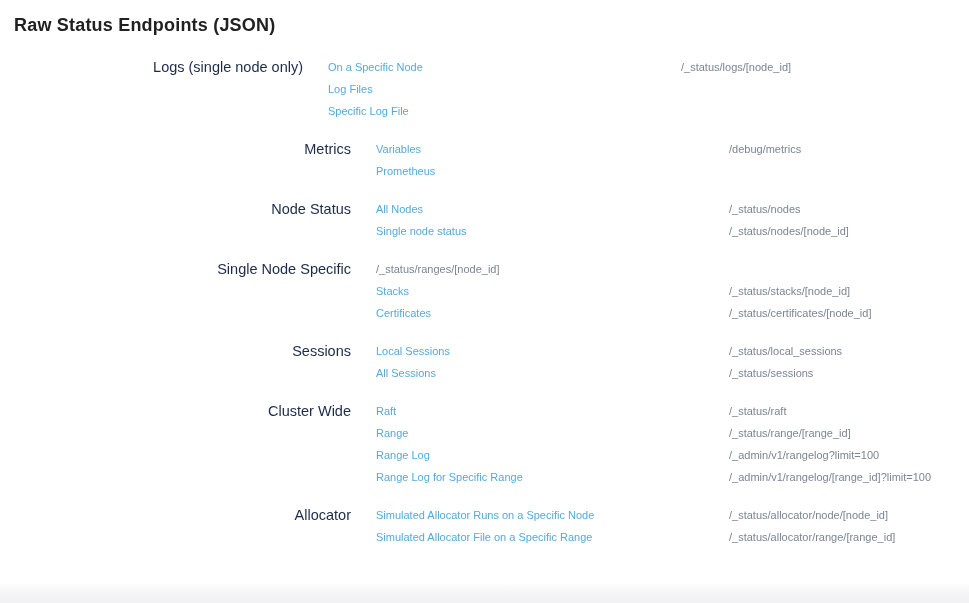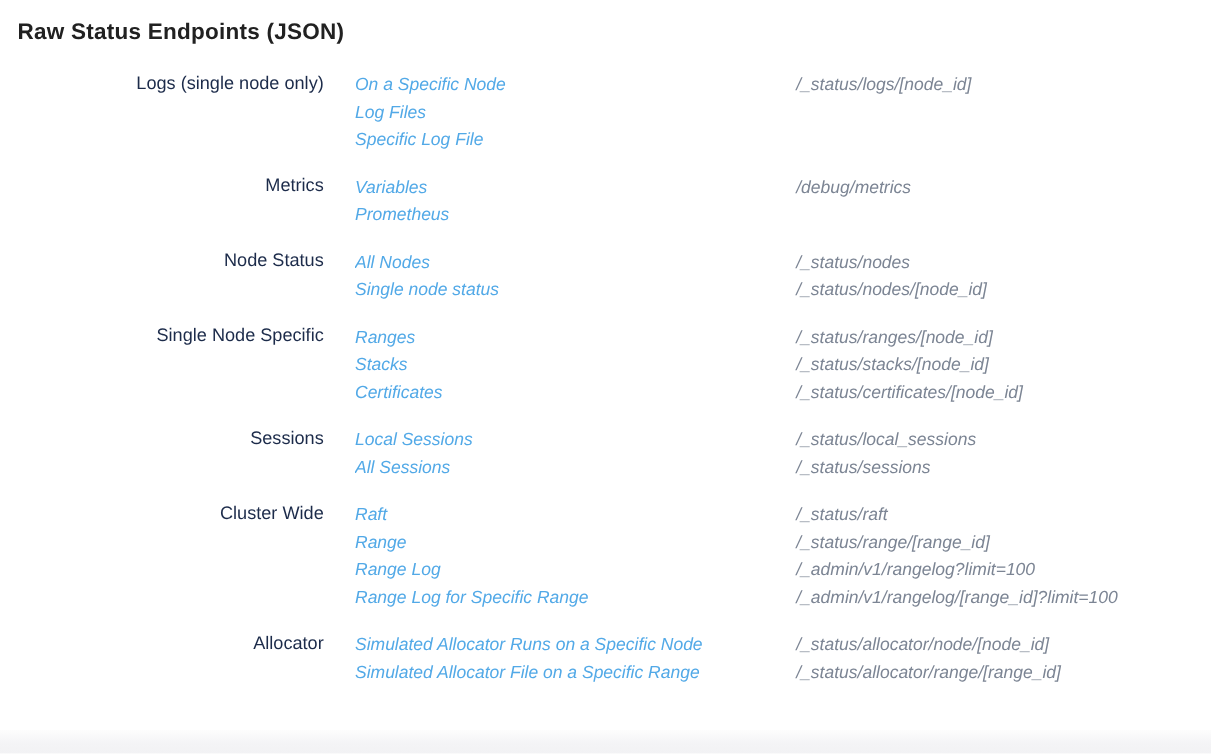--- a/index.html
+++ b/index.html
@@ -25,39 +25,40 @@
   }
   .endpoints {
     margin-top: 18px;
   }
   .section {
     display: flex;
     align-items: flex-start;
   }
   .section + .section {
     margin-top: 16px;
+    margin-left: 48px;
   }
   .cat {
     width: 259px;
     text-align: right;
     font-size: 14.5px;
     line-height: 22px;
     color: #1c2b4a;
     flex: 0 0 auto;
+    padding-left: 44px;
   }
   .rows {
     margin-left: 25px;
     flex: 1 1 auto;
   }
   .row {
     display: flex;
     height: 22px;
     line-height: 22px;
-    font-size: 14px;
-    font-style: italic;
+    font-size: 11px;
   }
   .row .link {
     width: 353px;
     flex: 0 0 auto;
     color: #52a9e7;
     text-decoration: none;
     cursor: pointer;
     white-space: nowrap;
     overflow: hidden;
   }
@@ -124,21 +125,20 @@
           <a class="link">Single node status</a>
           <div class="path">/_status/nodes/[node_id]</div>
         </div>
       </div>
     </div>
 
     <div class="section">
       <div class="cat">Single Node Specific</div>
       <div class="rows">
         <div class="row">
-          <a class="link">Ranges</a>
           <div class="path">/_status/ranges/[node_id]</div>
         </div>
         <div class="row">
           <a class="link">Stacks</a>
           <div class="path">/_status/stacks/[node_id]</div>
         </div>
         <div class="row">
           <a class="link">Certificates</a>
           <div class="path">/_status/certificates/[node_id]</div>
         </div>

